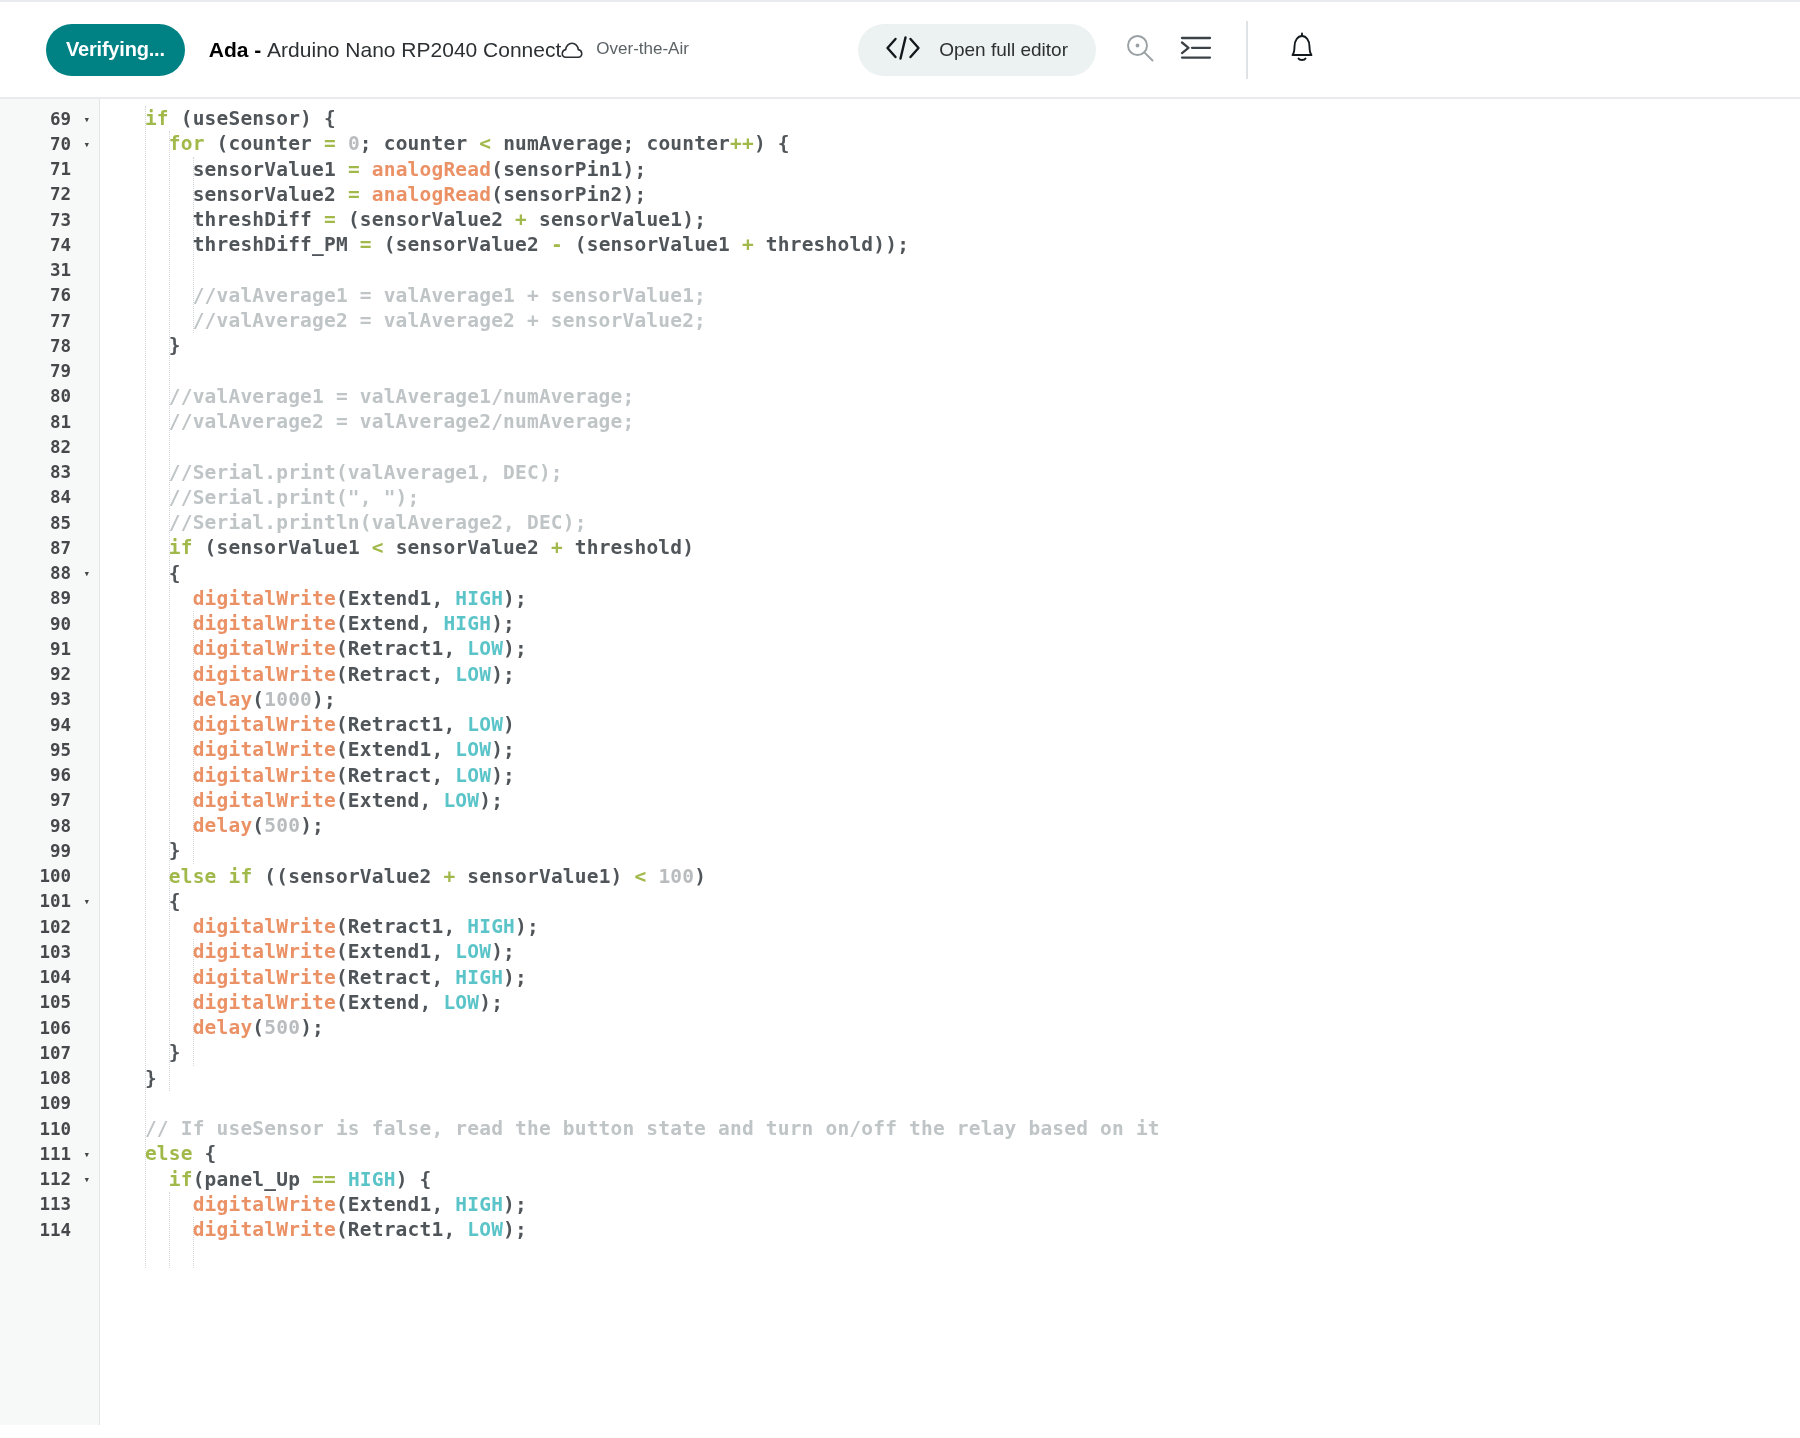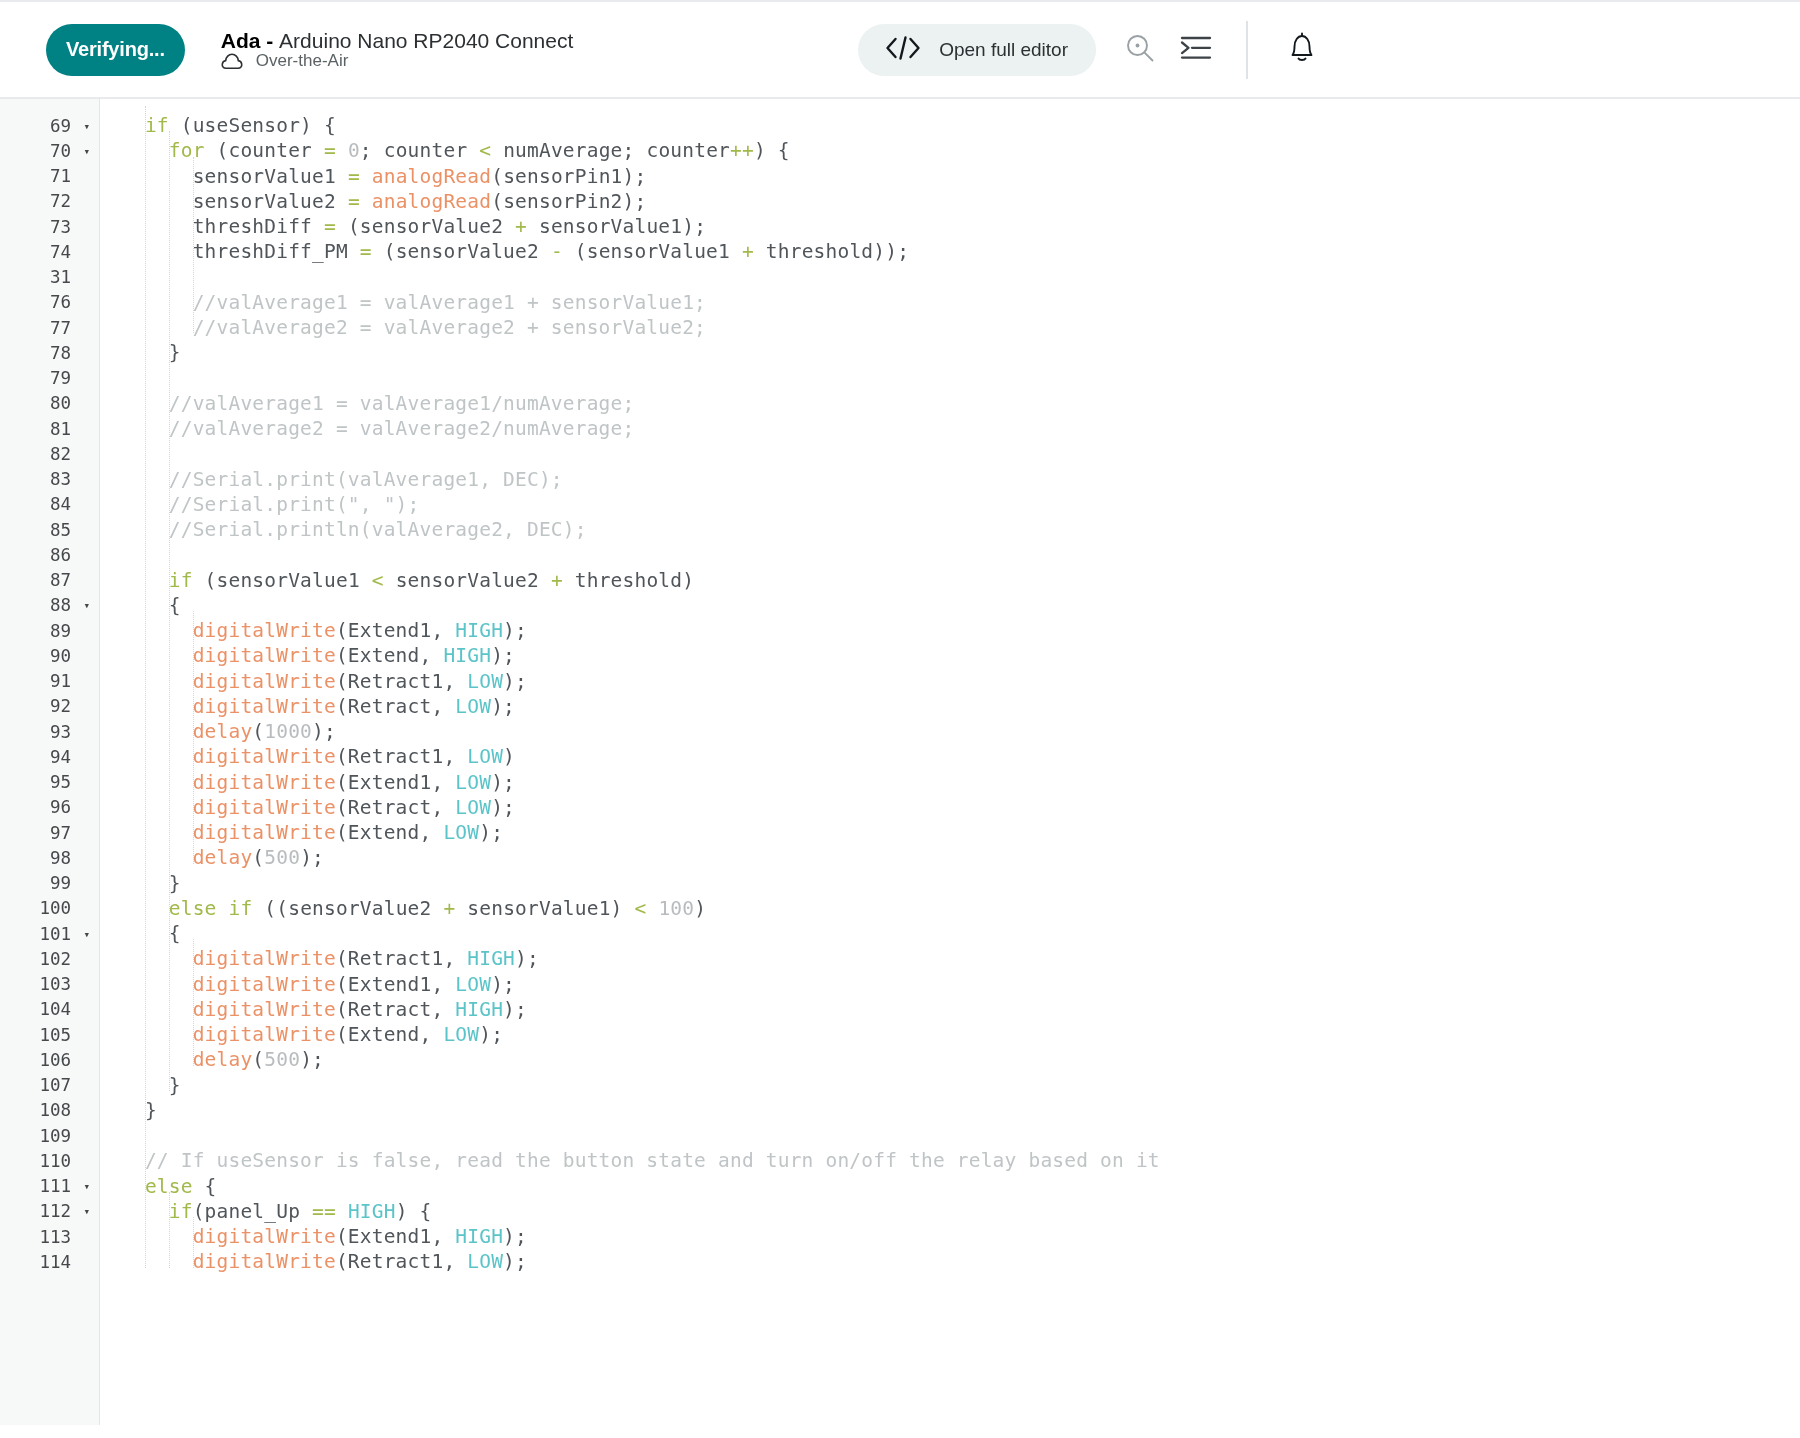--- a/index.html
+++ b/index.html
@@ -37,23 +37,23 @@
     display: flex;
     align-items: center;
     justify-content: center;
     font-size: 20px;
     font-weight: bold;
     letter-spacing: -0.2px;
     box-sizing: border-box;
     cursor: pointer;
   }
   #sketch-meta {
-    margin-left: 36px;
-    display: flex;
-    flex-direction: column;
+    margin-left: 24px;
+    display: flex;
+    flex-direction: row;
     justify-content: center;
   }
   .sketch-title-row {
     font-size: 21px;
     color: #1a1a1a;
     white-space: nowrap;
     line-height: 1.1;
   }
   .sketch-title-row .board-name { font-weight: normal; color: #2c3032; }
   .sketch-title-row .sketch-name { font-weight: bold; color: #000000; }
@@ -121,21 +121,22 @@
   #gutter {
     position: absolute;
     left: 0; top: 0; bottom: 0;
     width: 100px;
     background: #f7f8f8;
     border-right: 1px solid #e3e6e6;
     box-sizing: border-box;
   }
   #code-rows {
     position: relative;
-    padding-top: 14px;
+    padding-top: 7px;
+    font-weight: bold;
   }
   .row {
     height: 25.25px;
     display: flex;
     align-items: center;
     white-space: pre;
   }
   .lineno {
     width: 100px;
     flex: 0 0 100px;
@@ -277,21 +278,20 @@
       <div class="row"><div class="lineno">76</div><div class="code"><span class="cm">      //valAverage1 = valAverage1 + sensorValue1;</span></div></div>
       <div class="row"><div class="lineno">77</div><div class="code"><span class="cm">      //valAverage2 = valAverage2 + sensorValue2;</span></div></div>
       <div class="row"><div class="lineno">78</div><div class="code"><span class="pl">    }</span></div></div>
       <div class="row"><div class="lineno">79</div><div class="code"><span class="pl"></span></div></div>
       <div class="row"><div class="lineno">80</div><div class="code"><span class="cm">    //valAverage1 = valAverage1/numAverage;</span></div></div>
       <div class="row"><div class="lineno">81</div><div class="code"><span class="cm">    //valAverage2 = valAverage2/numAverage;</span></div></div>
       <div class="row"><div class="lineno">82</div><div class="code"><span class="pl"></span></div></div>
       <div class="row"><div class="lineno">83</div><div class="code"><span class="cm">    //Serial.print(valAverage1, DEC);</span></div></div>
       <div class="row"><div class="lineno">84</div><div class="code"><span class="cm">    //Serial.print(", ");</span></div></div>
       <div class="row"><div class="lineno">85</div><div class="code"><span class="cm">    //Serial.println(valAverage2, DEC);</span></div></div>
-      <div class="row"><div class="lineno">86</div><div class="code"><span class="pl"></span></div></div>
       <div class="row"><div class="lineno">87</div><div class="code"><span class="pl">    </span><span class="k">if</span><span class="pl"> (sensorValue1 </span><span class="op">&lt;</span><span class="pl"> sensorValue2 </span><span class="op">+</span><span class="pl"> threshold)</span></div></div>
       <div class="row"><div class="lineno">88<span class="fold">▾</span></div><div class="code"><span class="pl">    {</span></div></div>
       <div class="row"><div class="lineno">89</div><div class="code"><span class="pl">      </span><span class="fn">digitalWrite</span><span class="pl">(Extend1, </span><span class="cn">HIGH</span><span class="pl">);</span></div></div>
       <div class="row"><div class="lineno">90</div><div class="code"><span class="pl">      </span><span class="fn">digitalWrite</span><span class="pl">(Extend, </span><span class="cn">HIGH</span><span class="pl">);</span></div></div>
       <div class="row"><div class="lineno">91</div><div class="code"><span class="pl">      </span><span class="fn">digitalWrite</span><span class="pl">(Retract1, </span><span class="cn">LOW</span><span class="pl">);</span></div></div>
       <div class="row"><div class="lineno">92</div><div class="code"><span class="pl">      </span><span class="fn">digitalWrite</span><span class="pl">(Retract, </span><span class="cn">LOW</span><span class="pl">);</span></div></div>
       <div class="row"><div class="lineno">93</div><div class="code"><span class="pl">      </span><span class="fn">delay</span><span class="pl">(</span><span class="nm">1000</span><span class="pl">);</span></div></div>
       <div class="row"><div class="lineno">94</div><div class="code"><span class="pl">      </span><span class="fn">digitalWrite</span><span class="pl">(Retract1, </span><span class="cn">LOW</span><span class="pl">)</span></div></div>
       <div class="row"><div class="lineno">95</div><div class="code"><span class="pl">      </span><span class="fn">digitalWrite</span><span class="pl">(Extend1, </span><span class="cn">LOW</span><span class="pl">);</span></div></div>
       <div class="row"><div class="lineno">96</div><div class="code"><span class="pl">      </span><span class="fn">digitalWrite</span><span class="pl">(Retract, </span><span class="cn">LOW</span><span class="pl">);</span></div></div>

